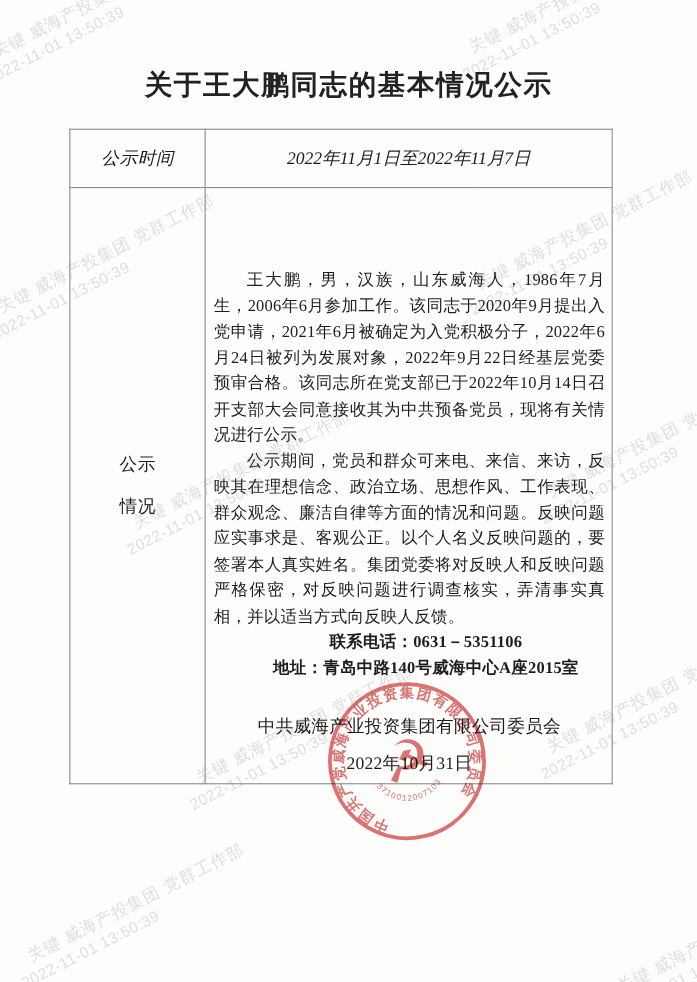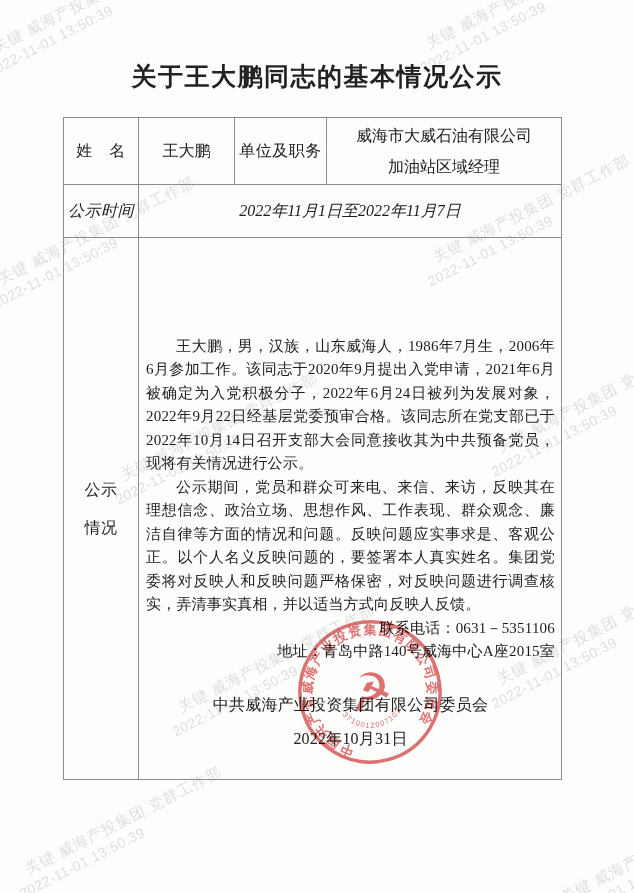--- a/index.html
+++ b/index.html
@@ -35,21 +35,21 @@
   tr.r1{height:67px;} tr.r2{height:53px;font-style:italic;} tr.r3{height:542px;}
   .unit-line{line-height:31px;}
   .lbl{letter-spacing:.5px;}
   .detail-label div{line-height:38px;}
   td.detail-cell{vertical-align:top;text-align:left;}
   .detail-content{padding:73px 6px 0 7px;}
   .detail-content p{
     margin:0;font-size:15px;line-height:23.5px;text-indent:2em;
     text-align:justify;letter-spacing:.2px;
   }
-  .detail-content p.contact{text-align:right;}
+  .detail-content p.contact{text-align:center;font-weight:bold;}
   .sig-block{margin-top:24px;text-align:center;}
   .sig-block p{margin:0;font-size:16px;line-height:34px;text-indent:0;text-align:center;}
   
   .seal{
     position:absolute;left:290px;top:612px;width:160px;height:160px;
     transform:rotate(-14deg);mix-blend-mode:multiply;opacity:.88;
     pointer-events:none;
   }
 </style>
 </head>
@@ -97,29 +97,20 @@
       <div class="wm" style="left: 558px; top: 890px; color: rgb(217, 217, 217);">
         <div class="wm-l1">关键 威海产投集团 党群工作部</div>
         <div class="wm-l2">2022-11-01 13:50:39</div>
       </div>
     </div>
 
   <h1 class="title">关于王大鹏同志的基本情况公示</h1>
 
   <table class="notice">
     <tbody>
-        <tr class="r1">
-      <td class="lbl c1">姓　名</td>
-      <td class="c2">王大鹏</td>
-      <td class="lbl c3">单位及职务</td>
-      <td class="c4">
-        <div class="unit-line">威海市大威石油有限公司</div>
-        <div class="unit-line">加油站区域经理</div>
-      </td>
-    </tr>
     <tr class="r2">
       <td class="lbl">公示时间</td>
       <td colspan="3">2022年11月1日至2022年11月7日</td>
     </tr>
     <tr class="r3">
       <td class="lbl detail-label">
         <div>公示</div>
         <div>情况</div>
       </td>
       <td colspan="3" class="detail-cell">

